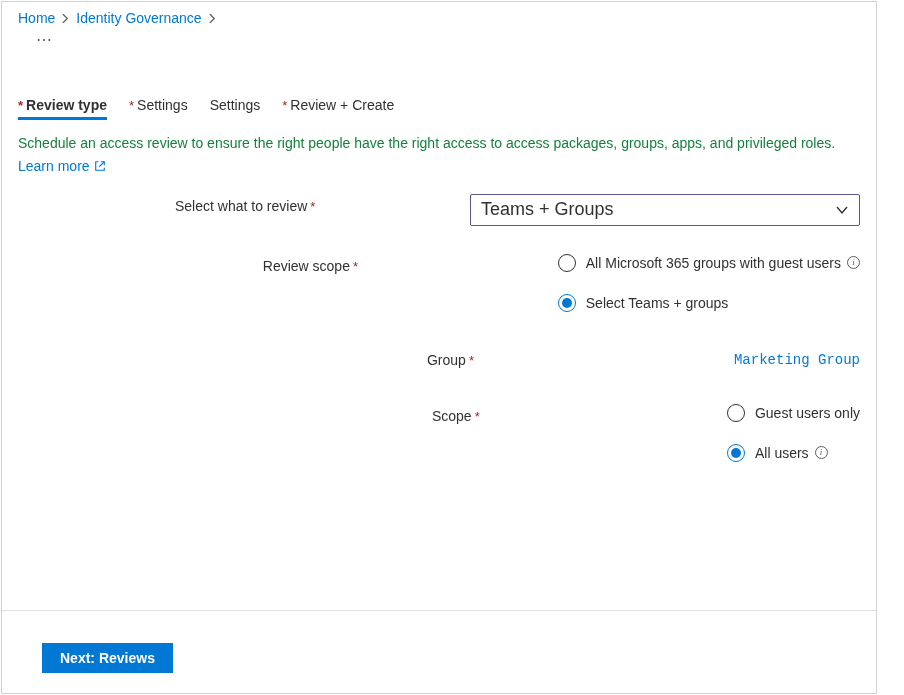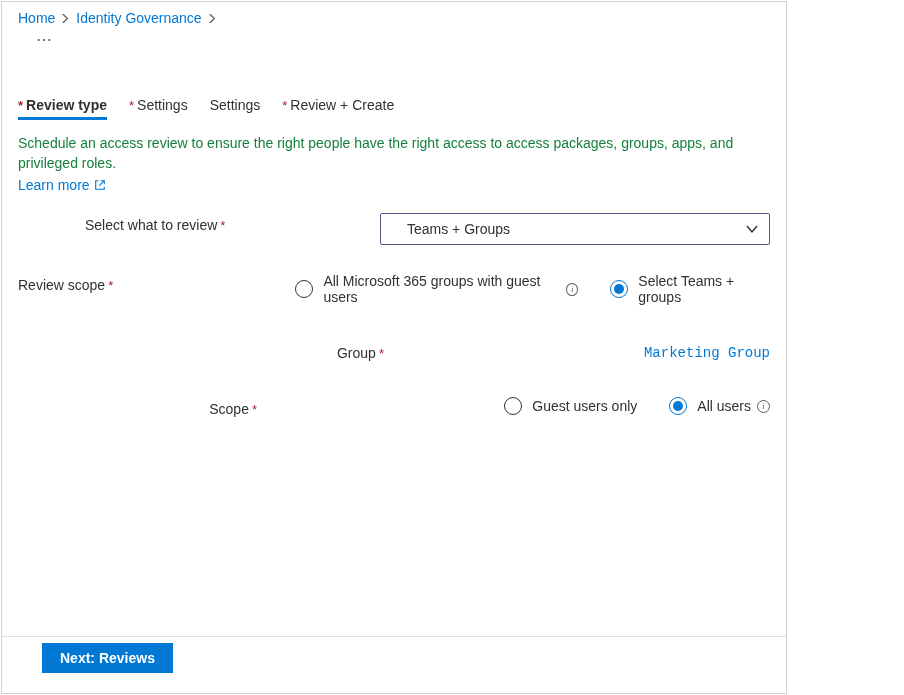--- a/index.html
+++ b/index.html
@@ -7,21 +7,21 @@
   body {
     font-family: "Segoe UI", -apple-system, BlinkMacSystemFont, sans-serif;
     font-size: 14px;
     color: #323130;
     background: #fff;
     width: 904px;
     height: 695px;
   }
   .frame {
     border: 1px solid #d1d1d1;
-    width: 786px;
+    width: 876px;
     height: 693px;
     margin: 1px;
     position: relative;
     display: flex;
     flex-direction: column;
   }
   .breadcrumb {
     display: flex;
     align-items: center;
     padding: 8px 16px 0 16px;
@@ -117,28 +117,28 @@
     height: 32px;
     border: 1px solid #60528b;
     border-radius: 2px;
     display: flex;
     align-items: center;
     padding: 0 10px;
     justify-content: space-between;
     cursor: pointer;
     background: #fff;
   }
-  .select-box span { font-size: 14px; margin-left: 16px; }
+  .select-box span { font-size: 18px; }
   .chevron-down {
     width: 14px; height: 14px;
   }
   .radio-col {
     display: flex;
-    flex-direction: row;
-    gap: 32px;
+    flex-direction: column;
+    gap: 22px;
   }
   .radio-row {
     display: flex;
     align-items: center;
     gap: 10px;
     cursor: pointer;
   }
   .radio-outer {
     width: 18px; height: 18px;
     border: 1px solid #323130;
@@ -168,21 +168,21 @@
   .group-link {
     color: #0078d4;
     cursor: pointer;
     font-size: 14px;
     padding-top: 4px;
     padding-left: 12px;
     font-family: Liberation Mono, monospace;
   }
   .footer {
     border-top: 1px solid #e1dfdd;
-    padding: 6px 0 20px 40px;
+    padding: 32px 0 20px 40px;
   }
   .next-btn {
     background: #0078d4;
     color: #fff;
     border: none;
     font-size: 14px;
     font-weight: 600;
     padding: 7px 18px;
     cursor: pointer;
   }

